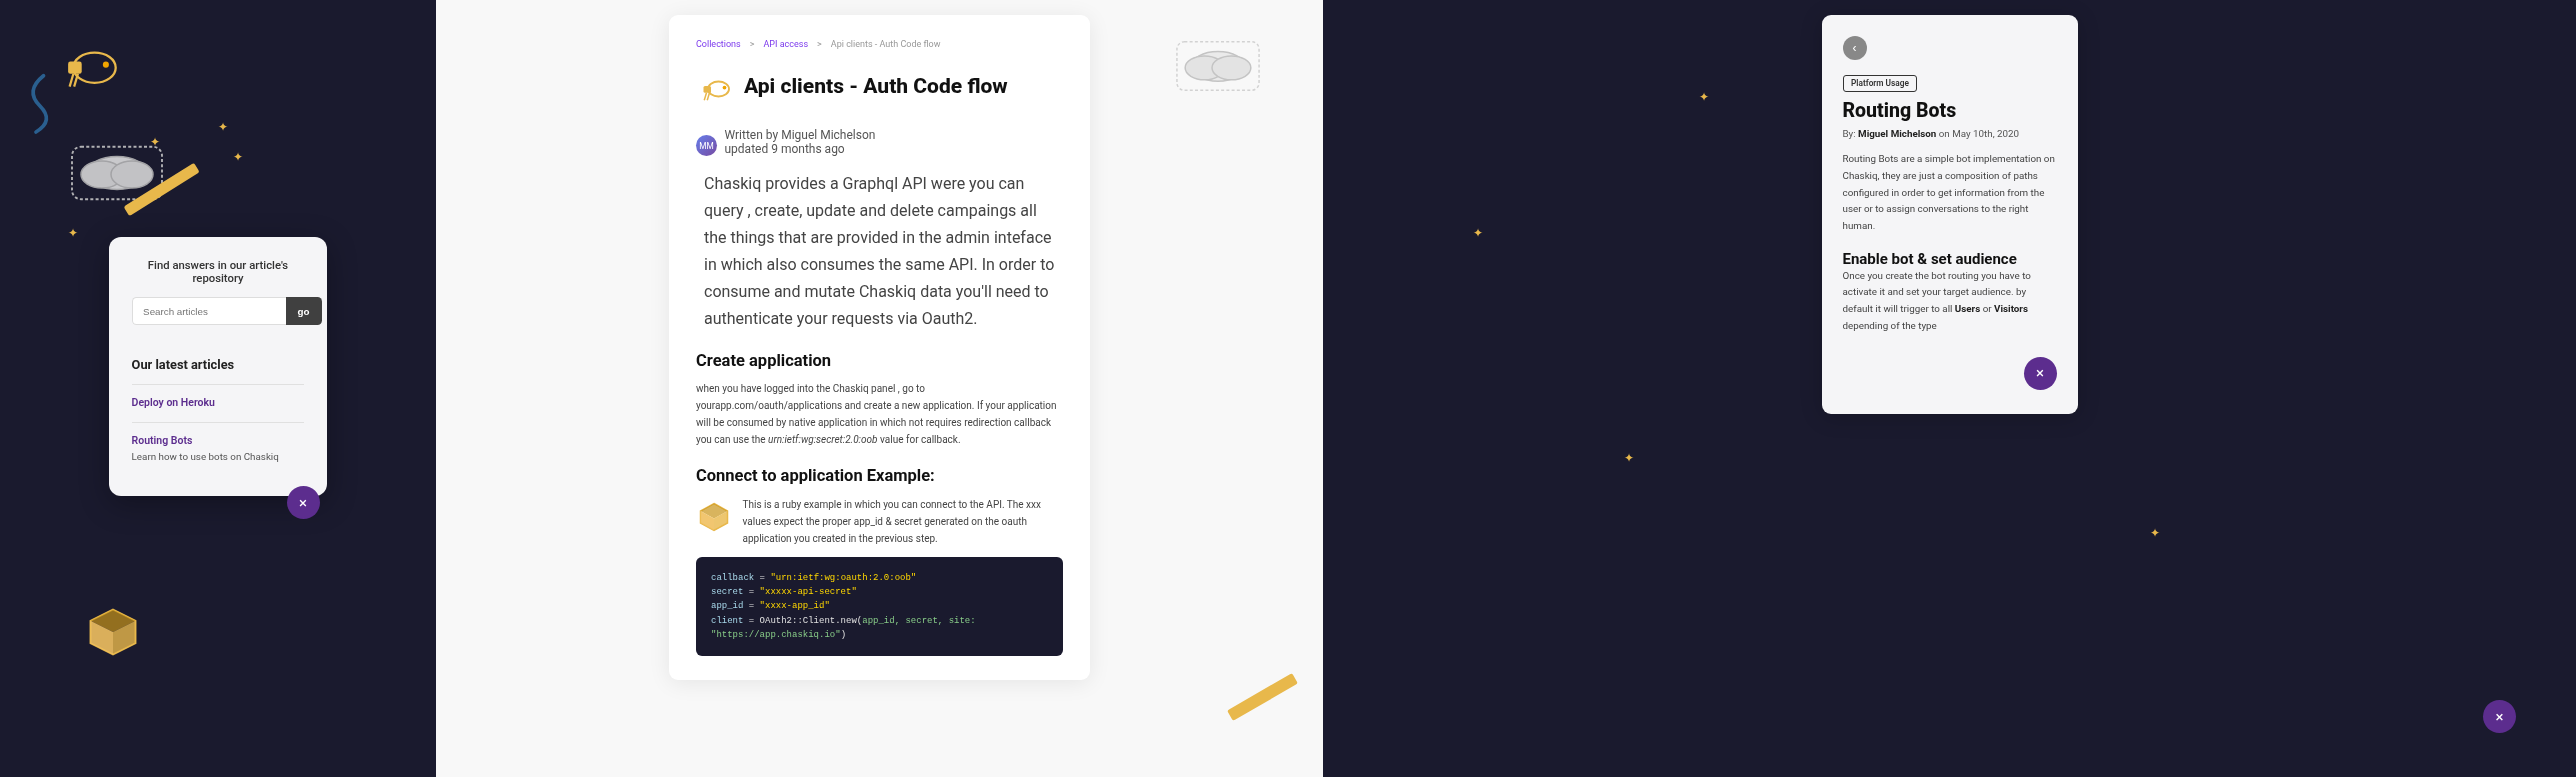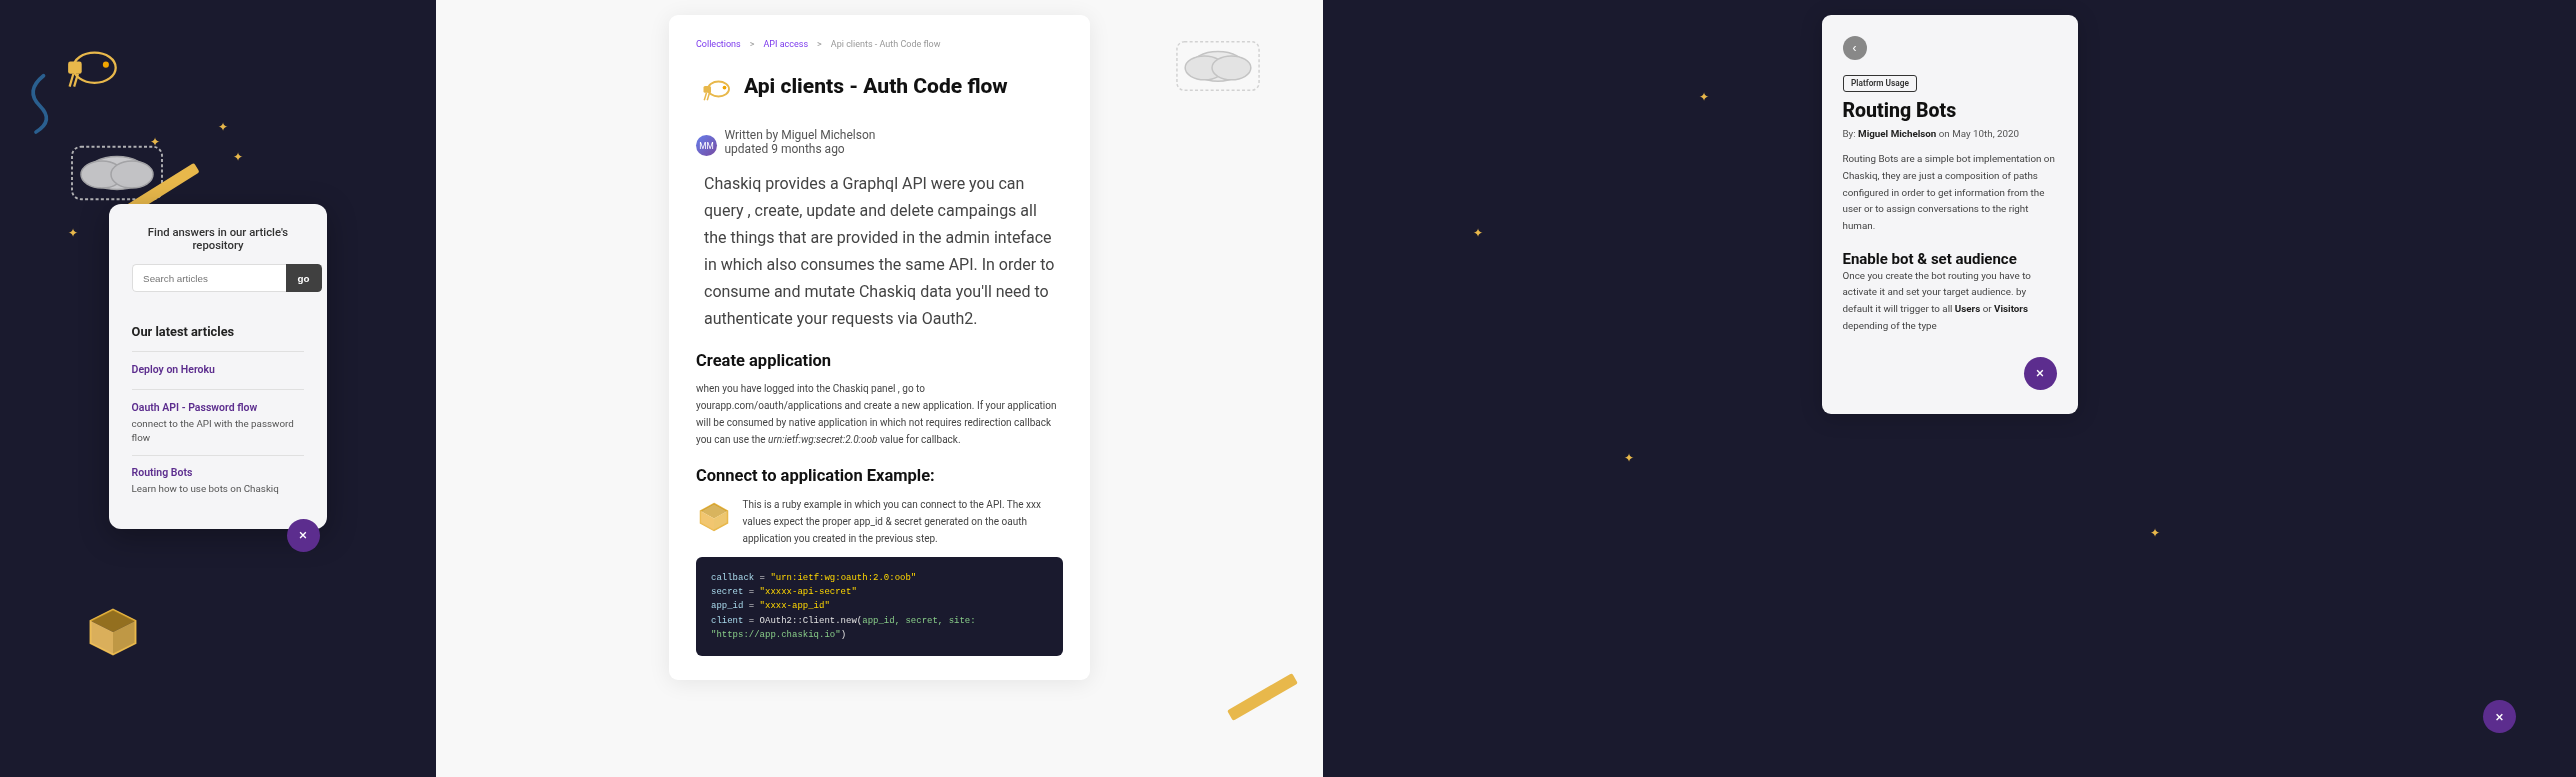--- a/index.html
+++ b/index.html
@@ -445,24 +445,20 @@
     <div class="search-card-title">Find answers in our article's repository</div>
     <div class="search-row">
       <input class="search-input" type="text" placeholder="Search articles" style="">
       <button class="search-btn">go</button>
     </div>
     <div class="latest-articles-title">Our latest articles</div>
     <div class="article-item">
       <a class="article-link">Deploy on Heroku</a>
     </div>
     <div class="article-item">
-      <a class="article-link">Oauth API - Password flow</a>
-      <div class="article-desc">connect to the API with the password flow</div>
-    </div>
-    <div class="article-item">
       <a class="article-link">Routing Bots</a>
       <div class="article-desc">Learn how to use bots on Chaskiq</div>
     </div>
 
     <div class="close-btn-circle">×</div>
   </div>
 </div>
 
 <div class="panel-middle">
 

